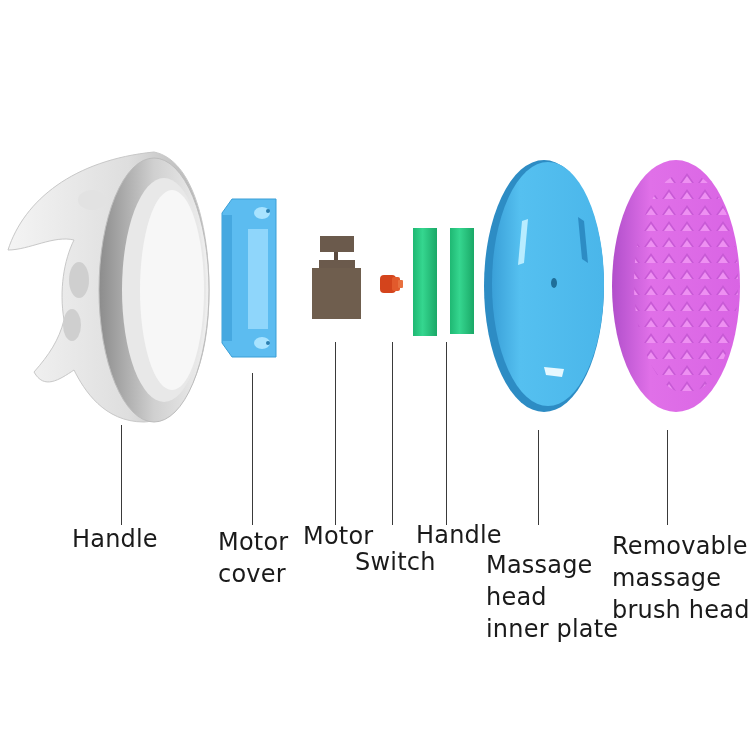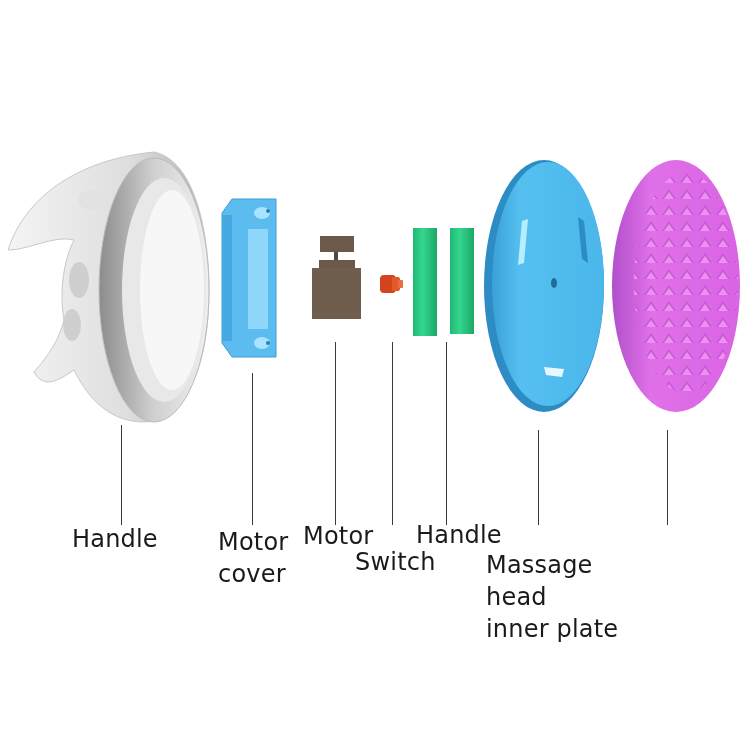--- a/index.html
+++ b/index.html
@@ -130,14 +130,17 @@
 
   <div class="label" style="left:72px; top:523px;">Handle</div>
   <div class="label" style="left:218px; top:526px;">Motor
 cover</div>
   <div class="label" style="left:303px; top:520px;">Motor</div>
   <div class="label" style="left:355px; top:546px;">Switch</div>
   <div class="label" style="left:416px; top:519px;">Handle</div>
   <div class="label" style="left:486px; top:549px;">Massage
 head
 inner plate</div>
+  <div class="label" style="left:612px; top:530px;">Removable
+massage
+brush head</div>
 
 </div>
 
 </body></html>

